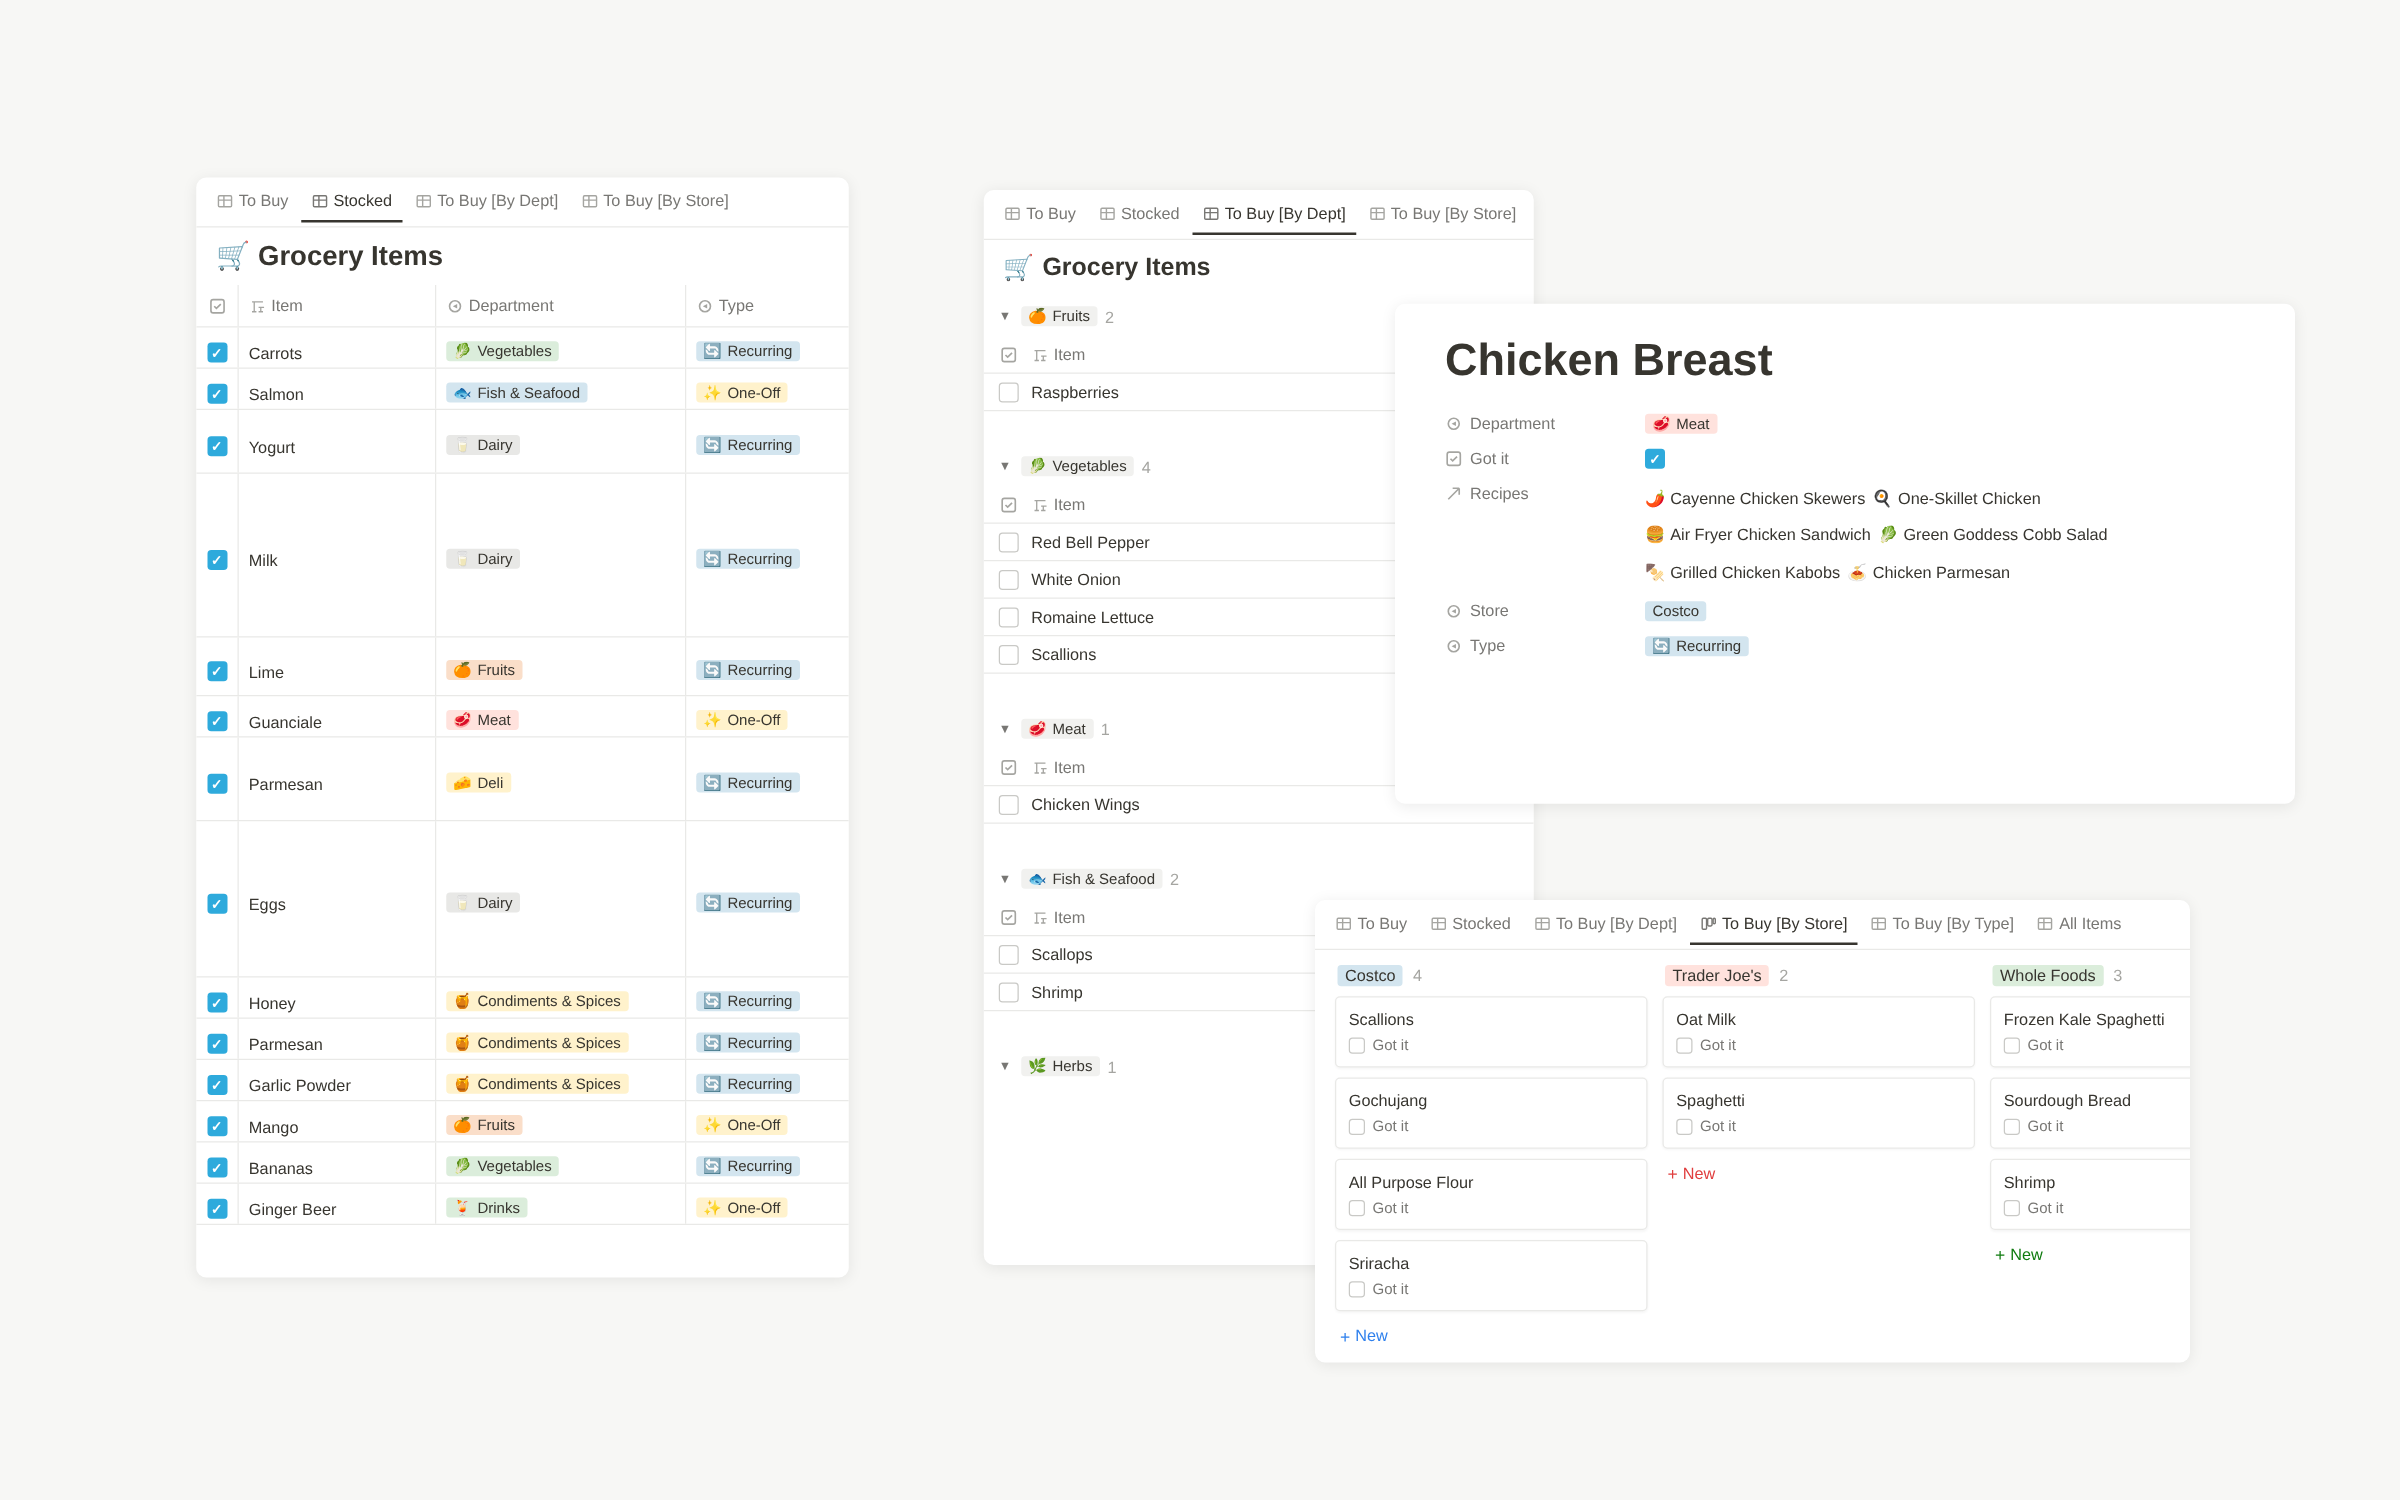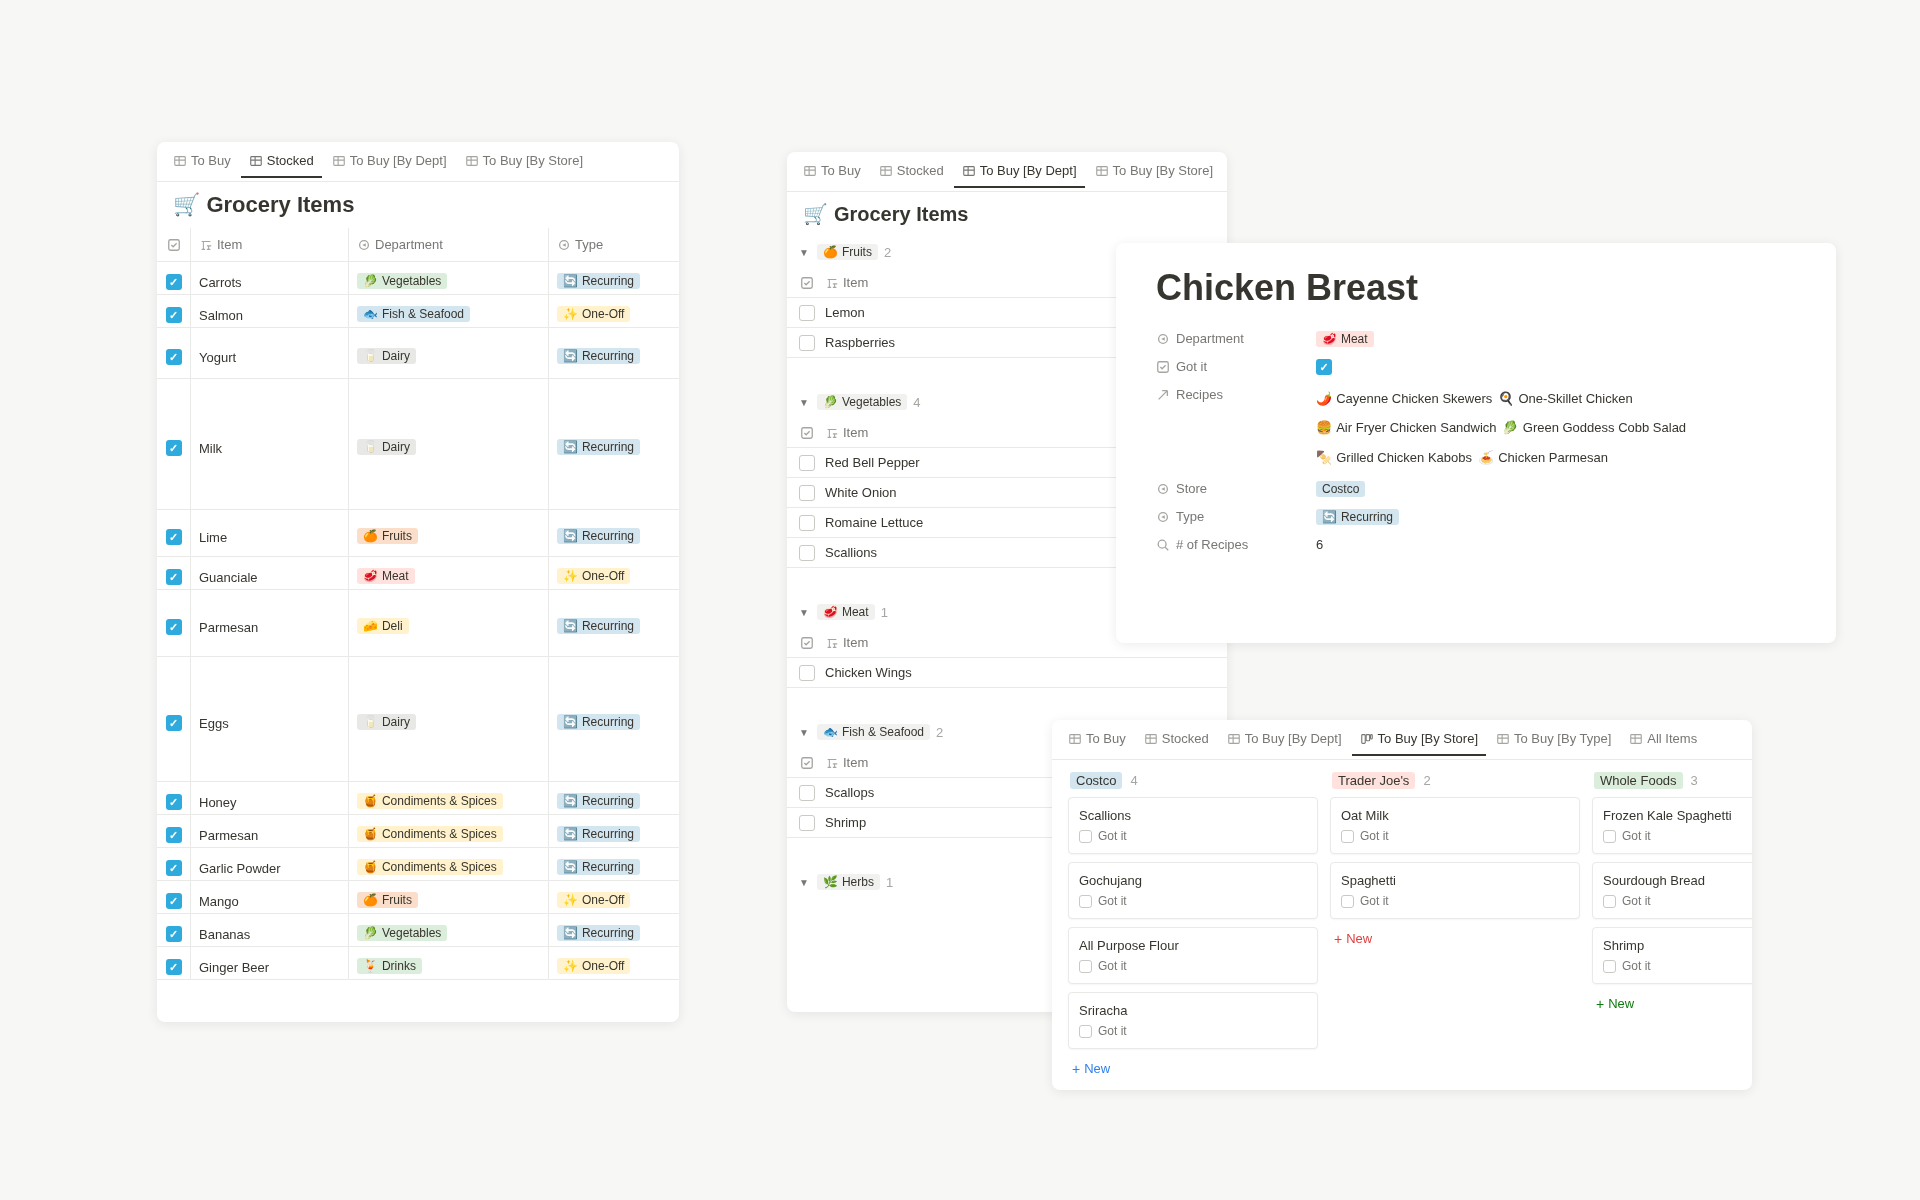--- a/index.html
+++ b/index.html
@@ -710,26 +710,20 @@
                 <path d="M3 4h10M5 4v9M3 13h4M9 9h5M11 9v4M9 13h4" stroke="currentColor" stroke-width="1.2" fill="none"></path>
               </svg>
             </span>
             <span>Item</span>
           </div>
         </div>
         <div class="subrow">
           <div class="subcol-cb">
             <span class="checkbox unchecked"></span>
           </div>
-          <div class="subcol-item">Lemon</div>
-        </div>
-        <div class="subrow">
-          <div class="subcol-cb">
-            <span class="checkbox unchecked"></span>
-          </div>
           <div class="subcol-item">Raspberries</div>
         </div>
       </div>
       <div style="margin-bottom: 28px;">
         <div class="group-header">
           <span class="disclosure">▼</span>
           <span class="tag" style="background:#f1f1ef;">
             <span>🥬</span>
             <span>Vegetables</span>
           </span>
@@ -958,32 +952,20 @@
         </span>
       <span>Type</span>
     </div>
     <div class="prop-value">
       <span class="tag tag-blue">
         <span>🔄</span>
         <span>Recurring</span>
       </span>
     </div>
   </div>
-  <div class="prop-row">
-    <div class="prop-label">
-      <span class="th-icon">
-          <svg viewBox="0 0 16 16">
-            <circle cx="7" cy="7" r="4.5" fill="none" stroke="currentColor" stroke-width="1.5"></circle>
-            <path d="M10.5 10.5L14 14" stroke="currentColor" stroke-width="1.5"></path>
-          </svg>
-        </span>
-      <span># of Recipes</span>
-    </div>
-    <div class="prop-value">6</div>
-  </div>
 </div>
 
 <div class="panel" style="left:1052px; top:720px; width:700px; height:370px;">
   <div class="tabs" id="p4tabs">
       <div class="tab">
         <span class="tab-icon">
           <svg viewBox="0 0 16 16">
             <rect x="2" y="3" width="12" height="10" rx="1" fill="none" stroke="currentColor" stroke-width="1.3"></rect>
             <path d="M2 7h12M7 3v10" stroke="currentColor" stroke-width="1.3"></path>
           </svg>

